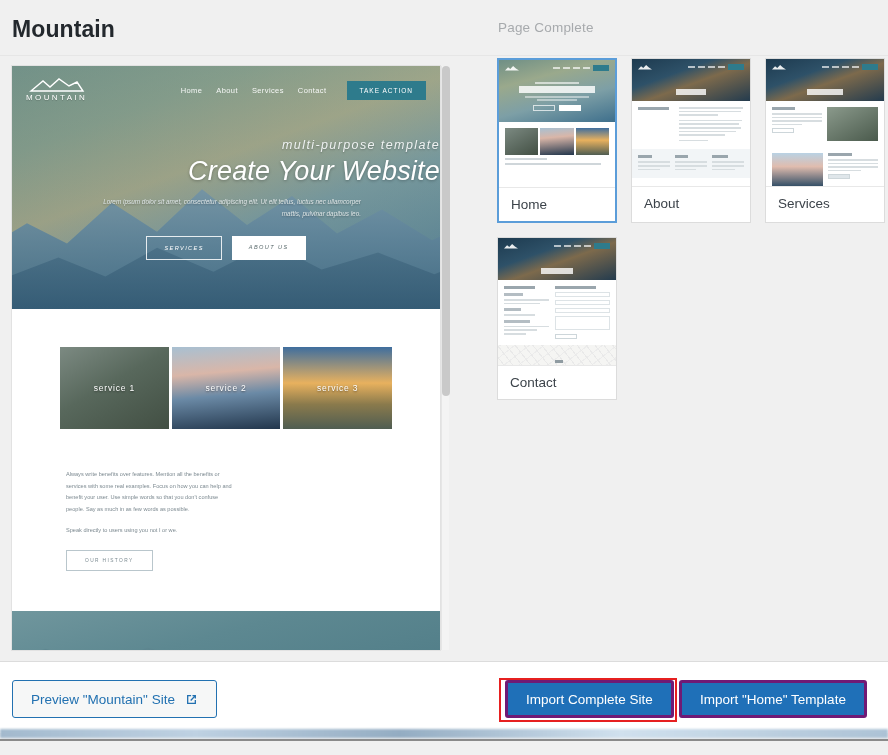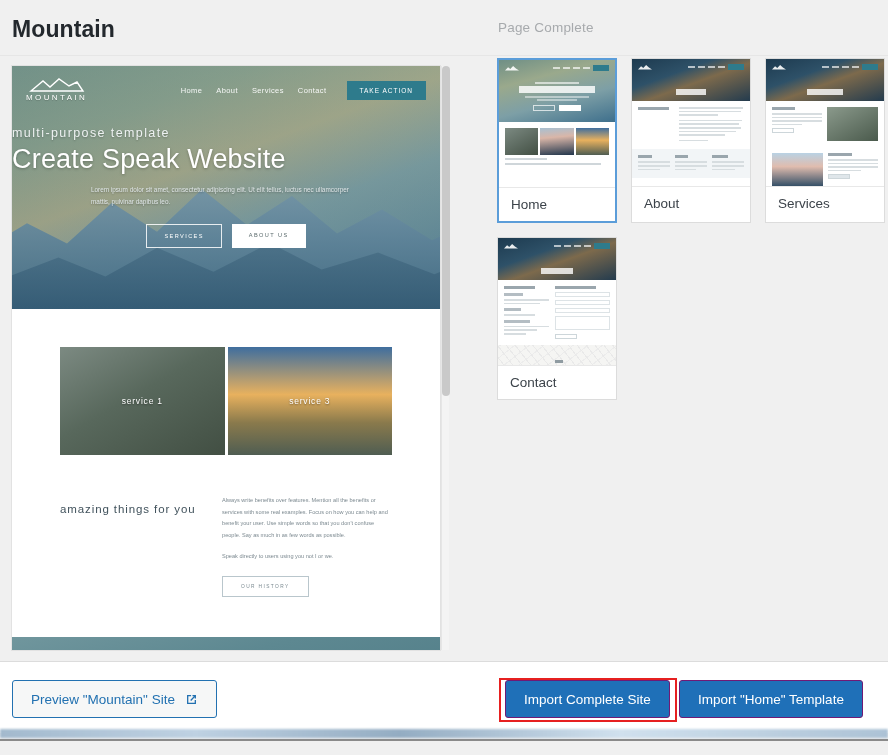--- a/index.html
+++ b/index.html
@@ -82,22 +82,23 @@
   .hero-menu { margin-left: auto; display: flex; align-items: center; gap: 14px; }
   .hero-menu a {
     color: rgba(255,255,255,.92); font-size: 7.5px; letter-spacing: .4px;
     text-decoration: none;
   }
   .hero-cta {
     background: #2e7b8c; color: #fff; font-size: 6.5px; letter-spacing: 1px;
     padding: 6px 13px; margin-left: 6px;
   }
   .hero-center {
-    position: absolute; top: 60px; left: 0; width: 100%; text-align: left;
+    position: absolute; top: 72px; left: 0; width: 100%; text-align: right;
     z-index: 3;
+    font-style: italic;
   }
   .hero-kicker {
     color: #eef2f2; font-size: 12.5px; letter-spacing: 1.4px; font-weight: 300;
     text-shadow: 0 1px 2px rgba(0,0,0,.25);
   }
   .hero-title {
     color: #fff; font-size: 27px; font-weight: 400; margin-top: 4px;
     letter-spacing: .2px; text-shadow: 0 1px 3px rgba(0,0,0,.28);
   }
   .hero-sub {
@@ -109,21 +110,21 @@
   .hbtn {
     font-size: 5.6px; letter-spacing: 1.4px; padding: 8px 17px;
   }
   .hbtn.ghost { border: 1px solid rgba(255,255,255,.85); color: #fff; }
   .hbtn.solid { background: #fff; color: #5a6a6c; }
 
   
   .svc-section { background: #fff; padding: 38px 48px 22px; }
   .svc-row { display: flex; gap: 3px; }
   .svc-card {
-    flex: 1; height: 108px; position: relative; overflow: hidden;
+    flex: 1; height: 82px; position: relative; overflow: hidden;
     display: flex; align-items: center; justify-content: center;
   }
   .svc-card.s1 { background: linear-gradient(150deg,#7c8a82 0%,#58685c 45%,#424f43 100%); }
   .svc-card.s2 { background: linear-gradient(175deg,#a8c0d2 0%,#d9b6a8 32%,#6b8aa6 58%,#22364c 100%); }
   .svc-card.s3 { background: linear-gradient(180deg,#3f6e9e 0%,#e8b15e 44%,#8a7a4c 70%,#4f5d52 100%); text-align: center; }
   .svc-label {
     color: #fff; font-size: 8.5px; letter-spacing: .8px;
     text-shadow: 0 1px 2px rgba(0,0,0,.45); position: relative; z-index: 2;
   }
 
@@ -251,21 +252,21 @@
     display: flex; align-items: center; gap: 10px;
     border: 1px solid #2271b1; border-radius: 3px;
     background: #f6f7f7; color: #2271b1; font-size: 13.5px;
     cursor: pointer;
   }
   .ext-icon { display: inline-block; width: 13px; height: 13px; }
   .btn-import {
     position: absolute; top: 18px; height: 38px; padding: 0 18px;
     display: flex; align-items: center; justify-content: center;
     background: #1f70b8; color: #fff; font-size: 13.5px;
-    border: 1px solid #701a75; border-radius: 3px; cursor: pointer;
+    border: 3px solid #701a75; border-radius: 3px; cursor: pointer;
   }
   #btn-complete { left: 505px; }
   #btn-home { left: 679px; }
   .redbox {
     position: absolute; left: 499px; top: 678px;
     width: 178px; height: 44px; border: 2px solid #e62020; z-index: 40;
     pointer-events: none;
   }
 
   .watermark {
@@ -316,44 +317,44 @@
             <a>Home</a>
             <a>About</a>
             <a>Services</a>
             <a>Contact</a>
             <span class="hero-cta">TAKE ACTION</span>
           </div>
         </div>
 
         <div class="hero-center">
           <div class="hero-kicker">multi-purpose template</div>
-          <div class="hero-title">Create Speak Website</div>
+          <div class="hero-title">Create Your Website</div>
           <div class="hero-sub">Lorem ipsum dolor sit amet, consectetur adipiscing elit. Ut elit tellus, luctus nec ullamcorper mattis, pulvinar dapibus leo.</div>
           <div class="hero-btns">
             <span class="hbtn ghost">SERVICES</span>
             <span class="hbtn solid">ABOUT US</span>
           </div>
         </div>
       </div>
 
       <div class="svc-section">
         <div class="svc-row">
           <div class="svc-card s1">
             <span class="svc-label">service 1</span>
           </div>
+          <div class="svc-card s2">
+            <span class="svc-label">service 2</span>
+          </div>
           <div class="svc-card s3">
             <span class="svc-label">service 3</span>
           </div>
         </div>
       </div>
 
       <div class="about-section">
-        <div class="about-left">
-          <div class="about-h">amazing things for you</div>
-        </div>
         <div class="about-right">
           <div class="about-p">Always write benefits over features. Mention all the benefits or services with some real examples. Focus on how you can help and benefit your user. Use simple words so that you don't confuse people. Say as much in as few words as possible.</div>
           <div class="about-p">Speak directly to users using you not I or we.</div>
           <span class="about-btn">OUR HISTORY</span>
         </div>
       </div>
 
       <div class="cta-section">
         <div class="mtn3"></div>
 

